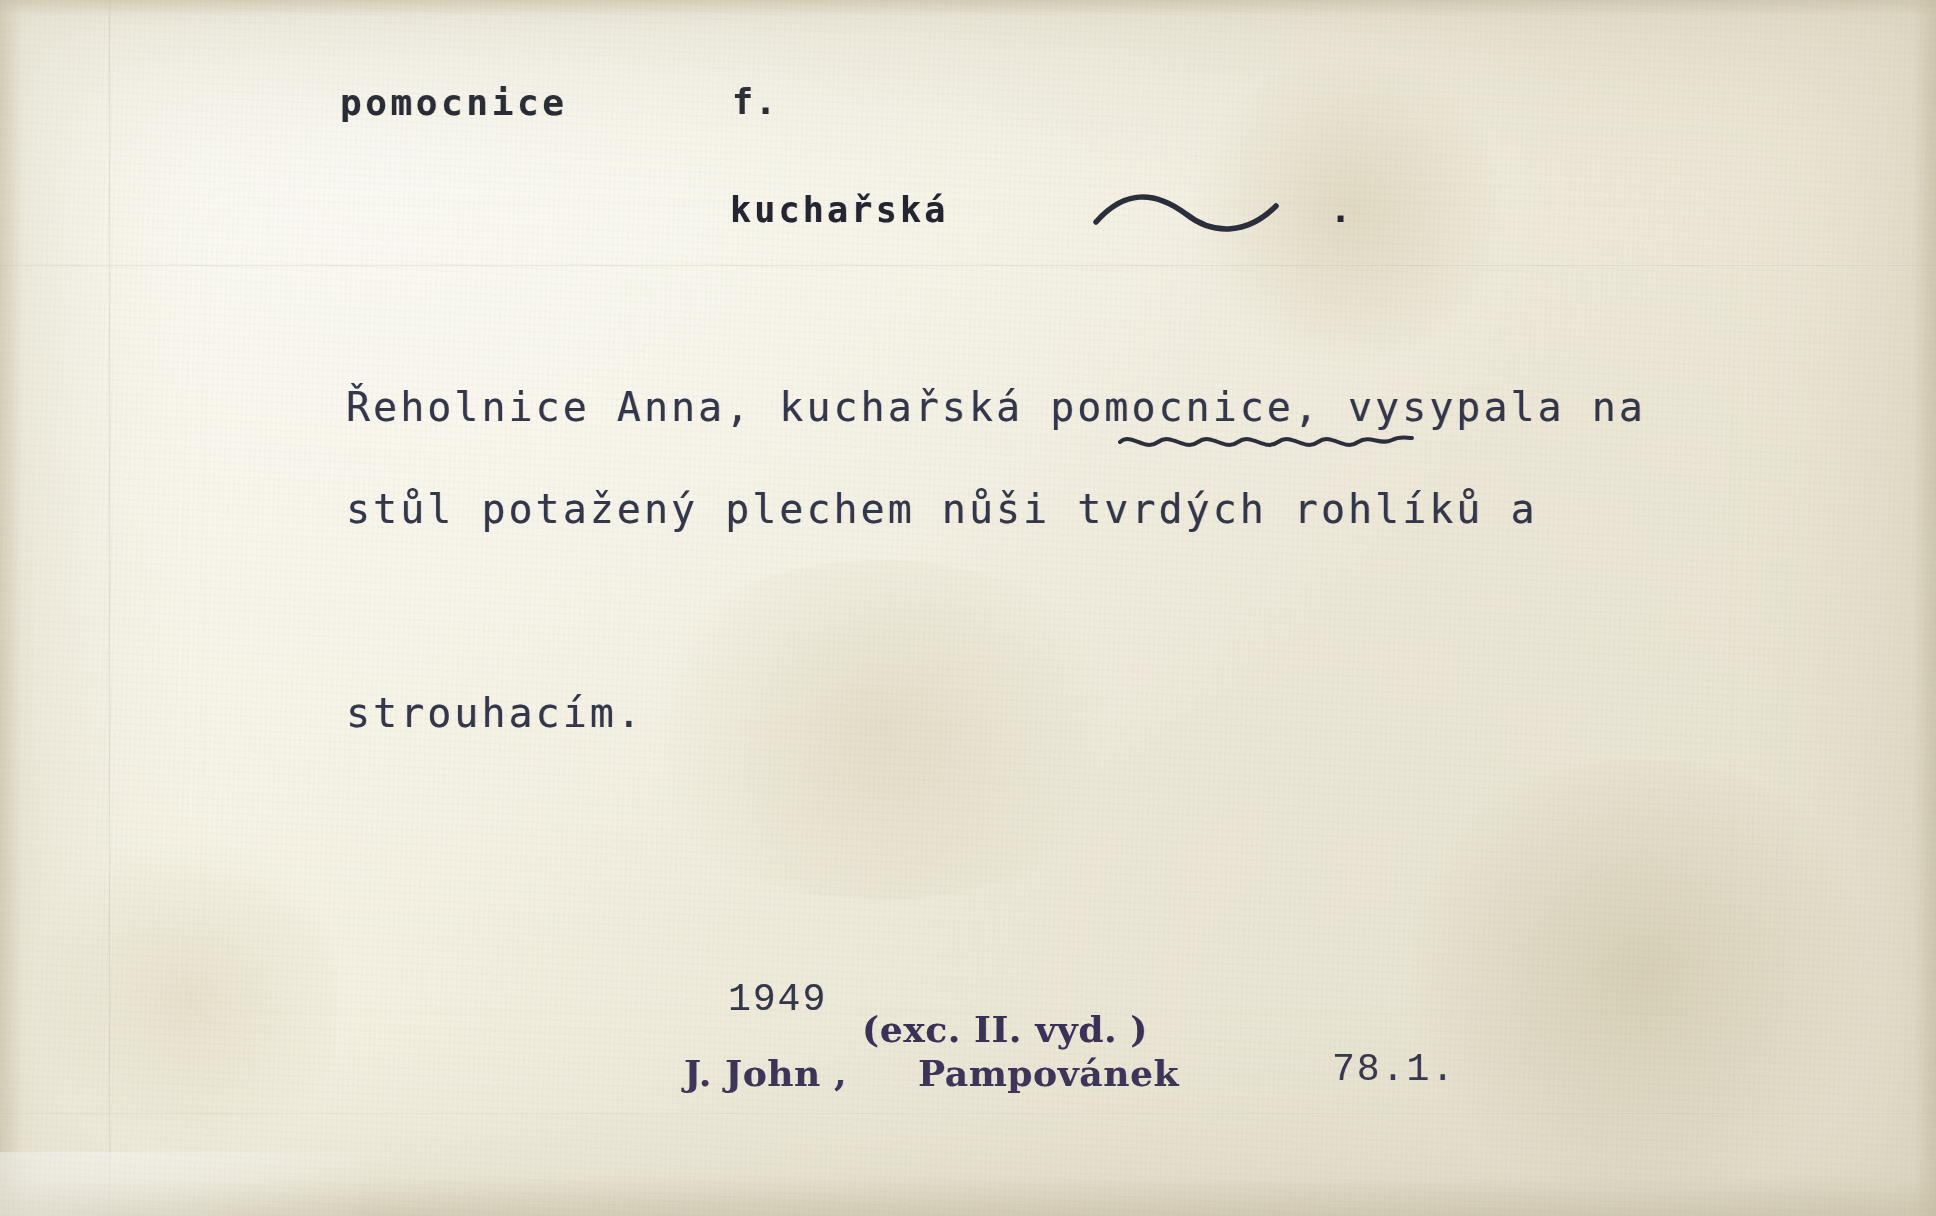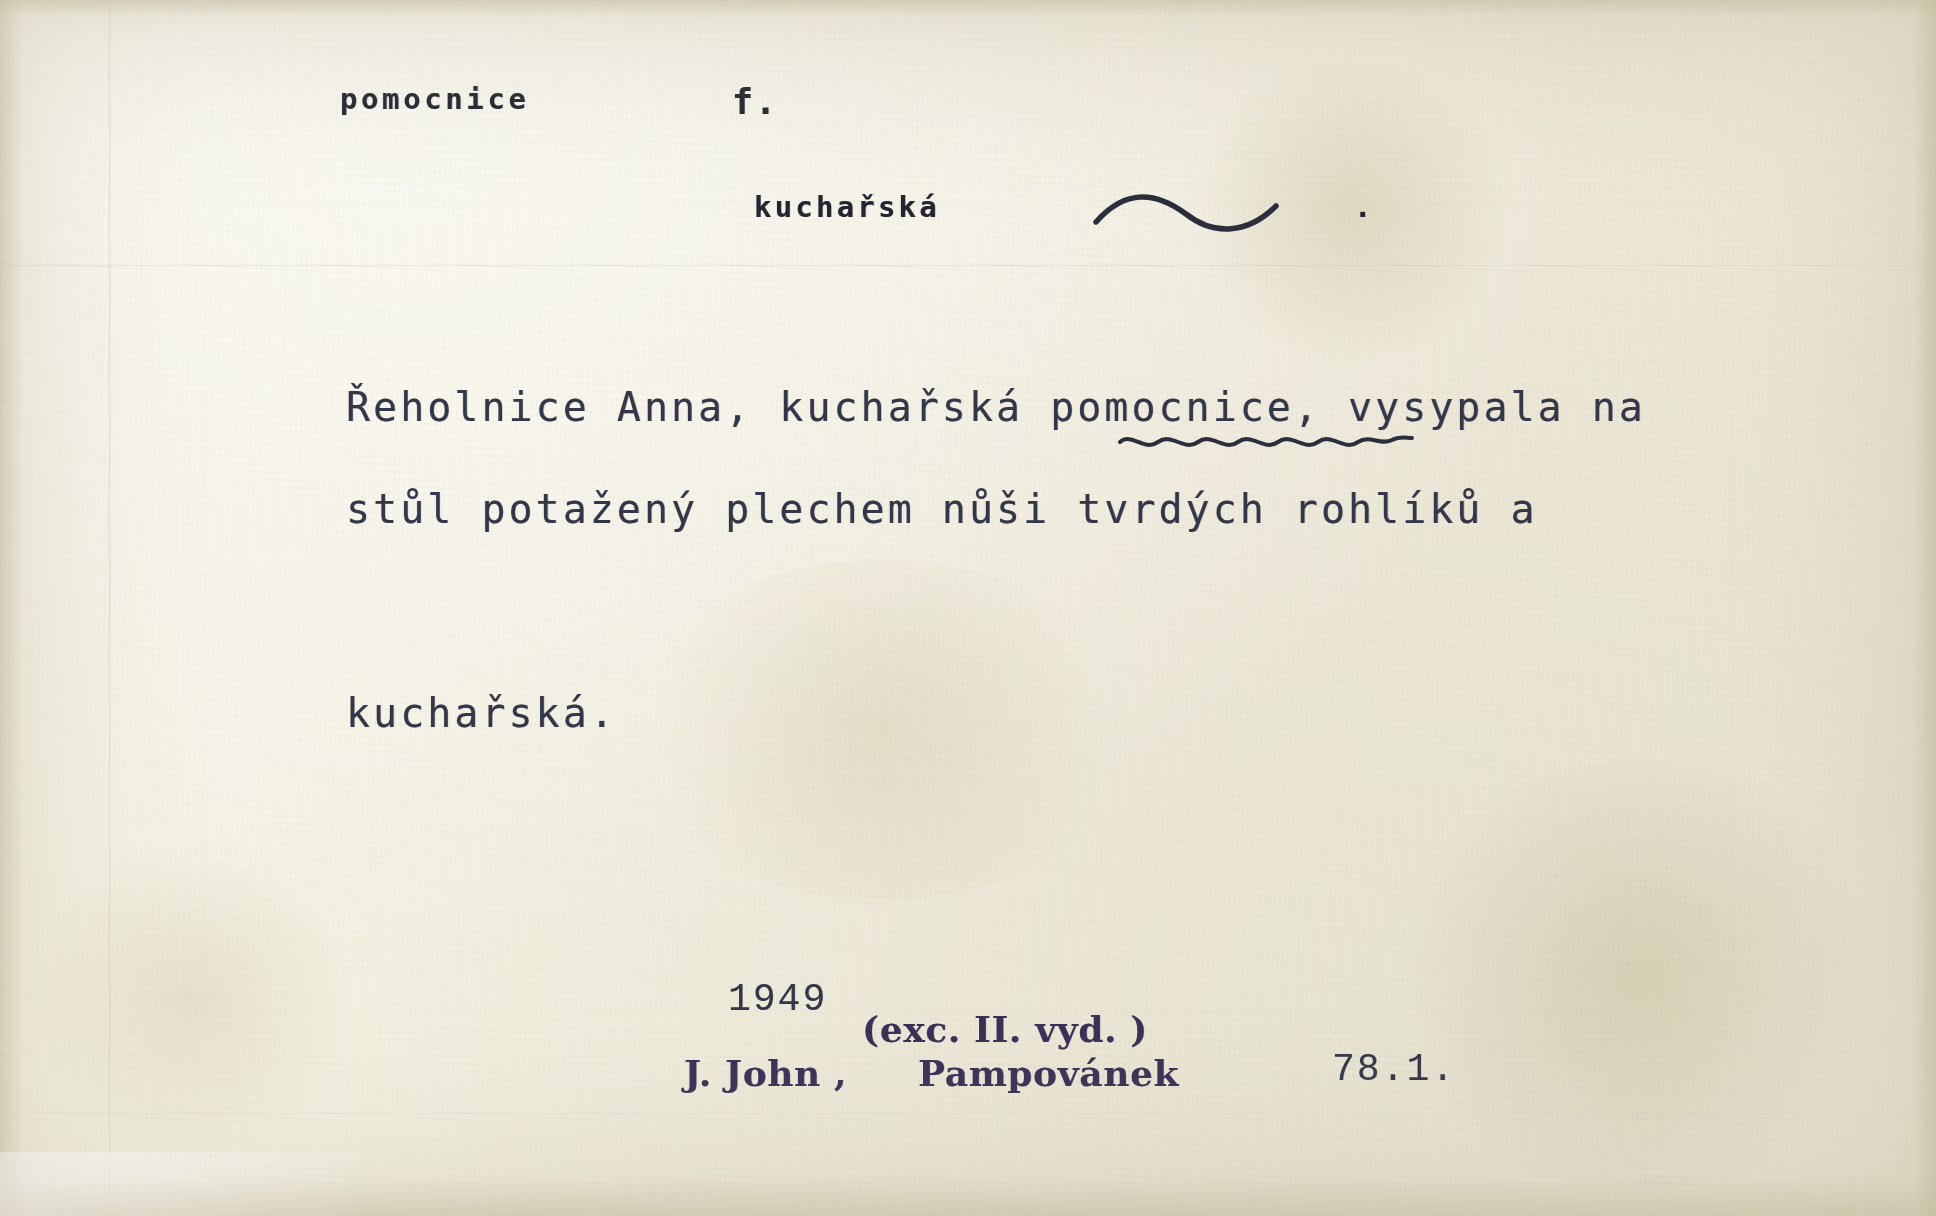--- a/index.html
+++ b/index.html
@@ -65,37 +65,36 @@
   
   .typed {
     position: absolute;
     color: #2f3340;
     white-space: pre;
     letter-spacing: 2.2px;
     text-shadow: 0.6px 0.4px 0 rgba(70,74,92,0.32), -0.5px 0.3px 0 rgba(60,64,84,0.16);
     filter: blur(0.18px);
   }
   .headword {
-    font-size: 29px;
+    font-size: 36px;
     letter-spacing: 3.6px;
     font-weight: 700;
     color: #21242f;
   }
   .gram {
     font-size: 35px;
     font-weight: 700;
     color: #21242f;
     letter-spacing: 2px;
   }
   .colloc {
-    font-size: 29px;
+    font-size: 35px;
     letter-spacing: 3.2px;
     font-weight: 700;
     color: #232631;
-    margin-left: 24px;
   }
   .body-line {
     font-size: 40px;
     letter-spacing: 3.0px;
     color: #33374a;
   }
   .src-line {
     font-family: "DejaVu Serif", "Liberation Serif", serif;
     position: absolute;
     color: #3a3158;
@@ -141,21 +140,21 @@
 
   <div class="typed colloc" style="left:730px; top:190px;">kuchařská</div>
 
   <svg class="ink" style="left:1090px; top:188px; width:230px; height:60px;" viewBox="0 0 230 60">
     <path d="M6,34 C34,2 64,2 96,26 C124,48 158,46 186,18" fill="none" stroke="#2b2f3d" stroke-width="5.5" stroke-linecap="round"></path>
   </svg>
   <div class="typed colloc" style="left:1330px; top:190px;">.</div>
 
   <div class="typed body-line" style="left:346px; top:384px;">Řeholnice Anna, kuchařská pomocnice, vysypala na</div>
   <div class="typed body-line" style="left:346px; top:486px;">stůl potažený plechem nůši tvrdých rohlíků a</div>
-  <div class="typed body-line" style="left:346px; top:690px;">kuchařská.</div>
+  <div class="typed body-line" style="left:346px; top:690px;">strouhacím.</div>
 
   <svg class="ink" style="left:1118px; top:424px; width:300px; height:36px;" viewBox="0 0 300 36">
     <path d="M2,18 C14,8 26,28 40,18 C54,8 66,28 80,18 C94,8 106,28 120,18 C134,8 146,28 160,18 C174,8 186,28 200,18 C214,8 226,28 240,18 C252,10 262,22 274,16 C282,12 288,14 294,14" fill="none" stroke="#2b2f3d" stroke-width="4" stroke-linecap="round"></path>
   </svg>
 
   <div class="num" style="left:728px; top:978px;">1949</div>
   <div class="src-line" style="left:862px; top:980px;margin-top:28px;">(exc. II. vyd. )</div>
   <div class="src-line" style="left:684px; top:1052px;">J. John ,</div>
   <div class="src-line" style="left:918px; top:1052px;">Pampovánek</div>
   <div class="num" style="left:1332px; top:1048px;">78.1.</div>

